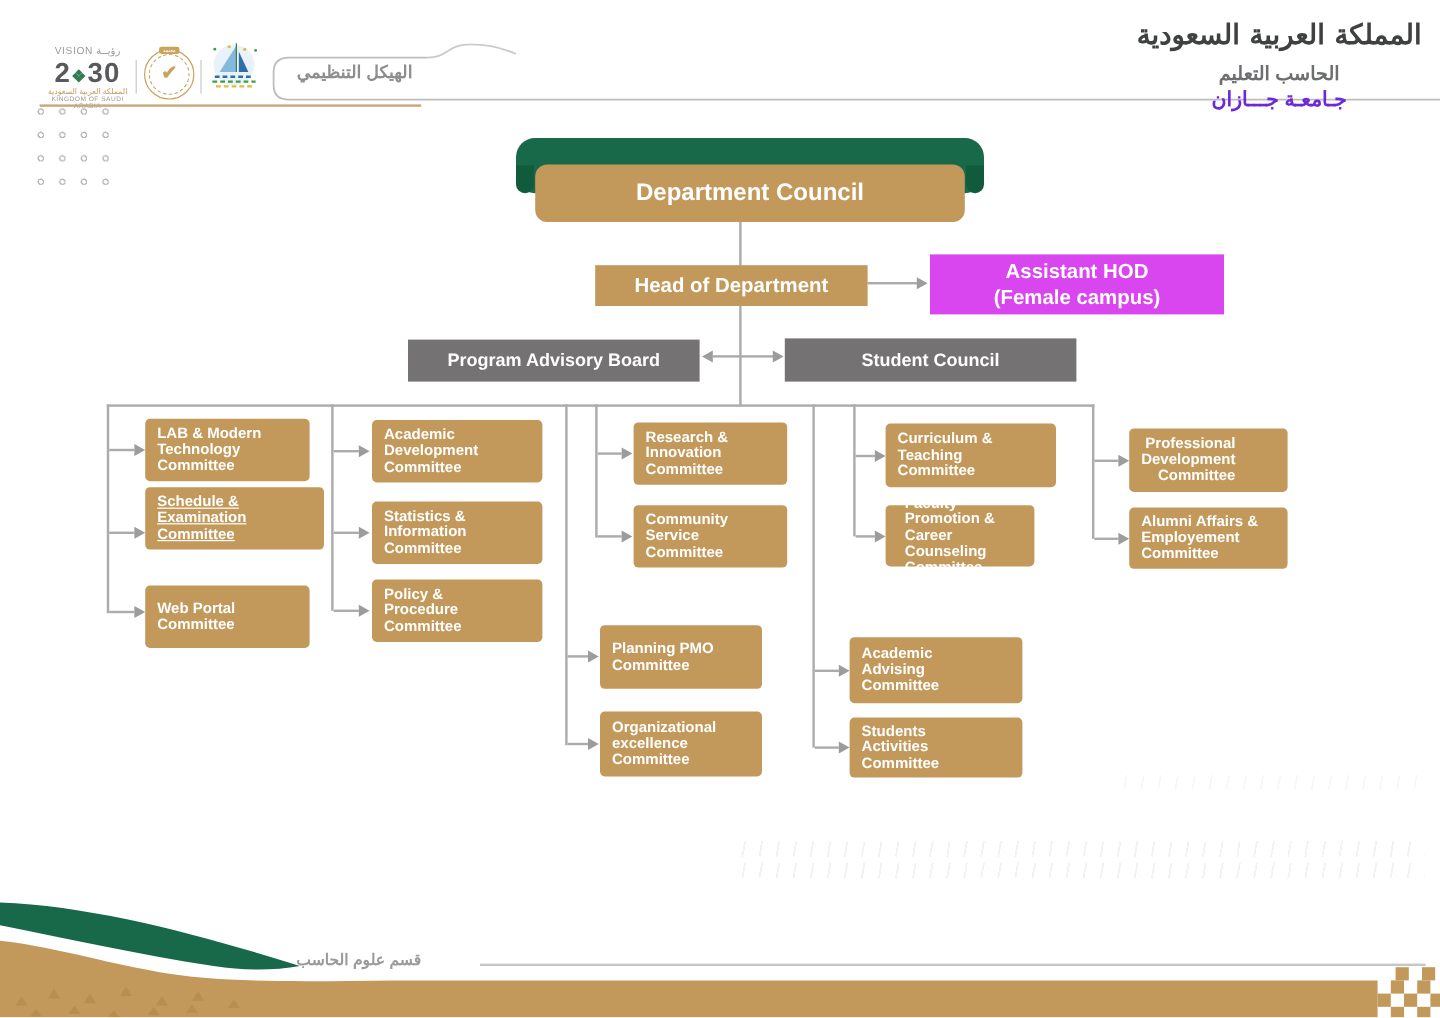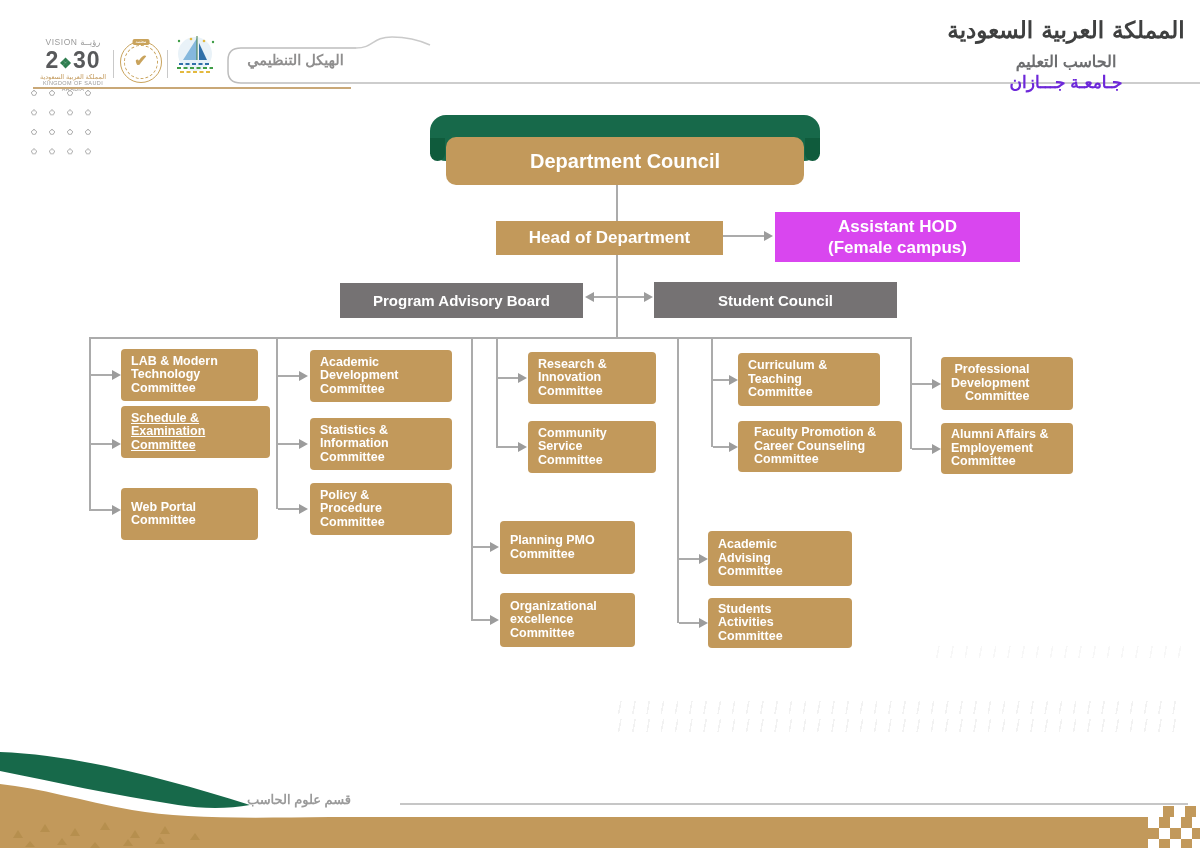--- a/index.html
+++ b/index.html
@@ -212,21 +212,21 @@
 Committee</span></div>
 <div class="box tan committee" style="left:500px;top:521px;width:135px;height:53px;"><span>Planning PMO
 Committee</span></div>
 <div class="box tan committee" style="left:500px;top:593px;width:135px;height:54px;"><span>Organizational
 excellence
 Committee</span></div>
 
 <div class="box tan committee" style="left:738px;top:353px;width:142px;height:53px;"><span>Curriculum &amp;
 Teaching
 Committee</span></div>
-<div class="box tan committee" style="left:738px;top:421px;width:164px;height:51px;padding-left:16px;"><span>Faculty Promotion &amp;
+<div class="box tan committee" style="left:738px;top:421px;width:124px;height:51px;padding-left:16px;"><span>Faculty Promotion &amp;
 Career Counseling
 Committee</span></div>
 <div class="box tan committee" style="left:708px;top:531px;width:144px;height:55px;"><span>Academic
 Advising
 Committee</span></div>
 <div class="box tan committee" style="left:708px;top:598px;width:144px;height:50px;"><span>Students
 Activities
 Committee</span></div>
 
 <div class="box tan committee" style="left:941px;top:357px;width:132px;height:53px;text-align:right;"><span>Professional

